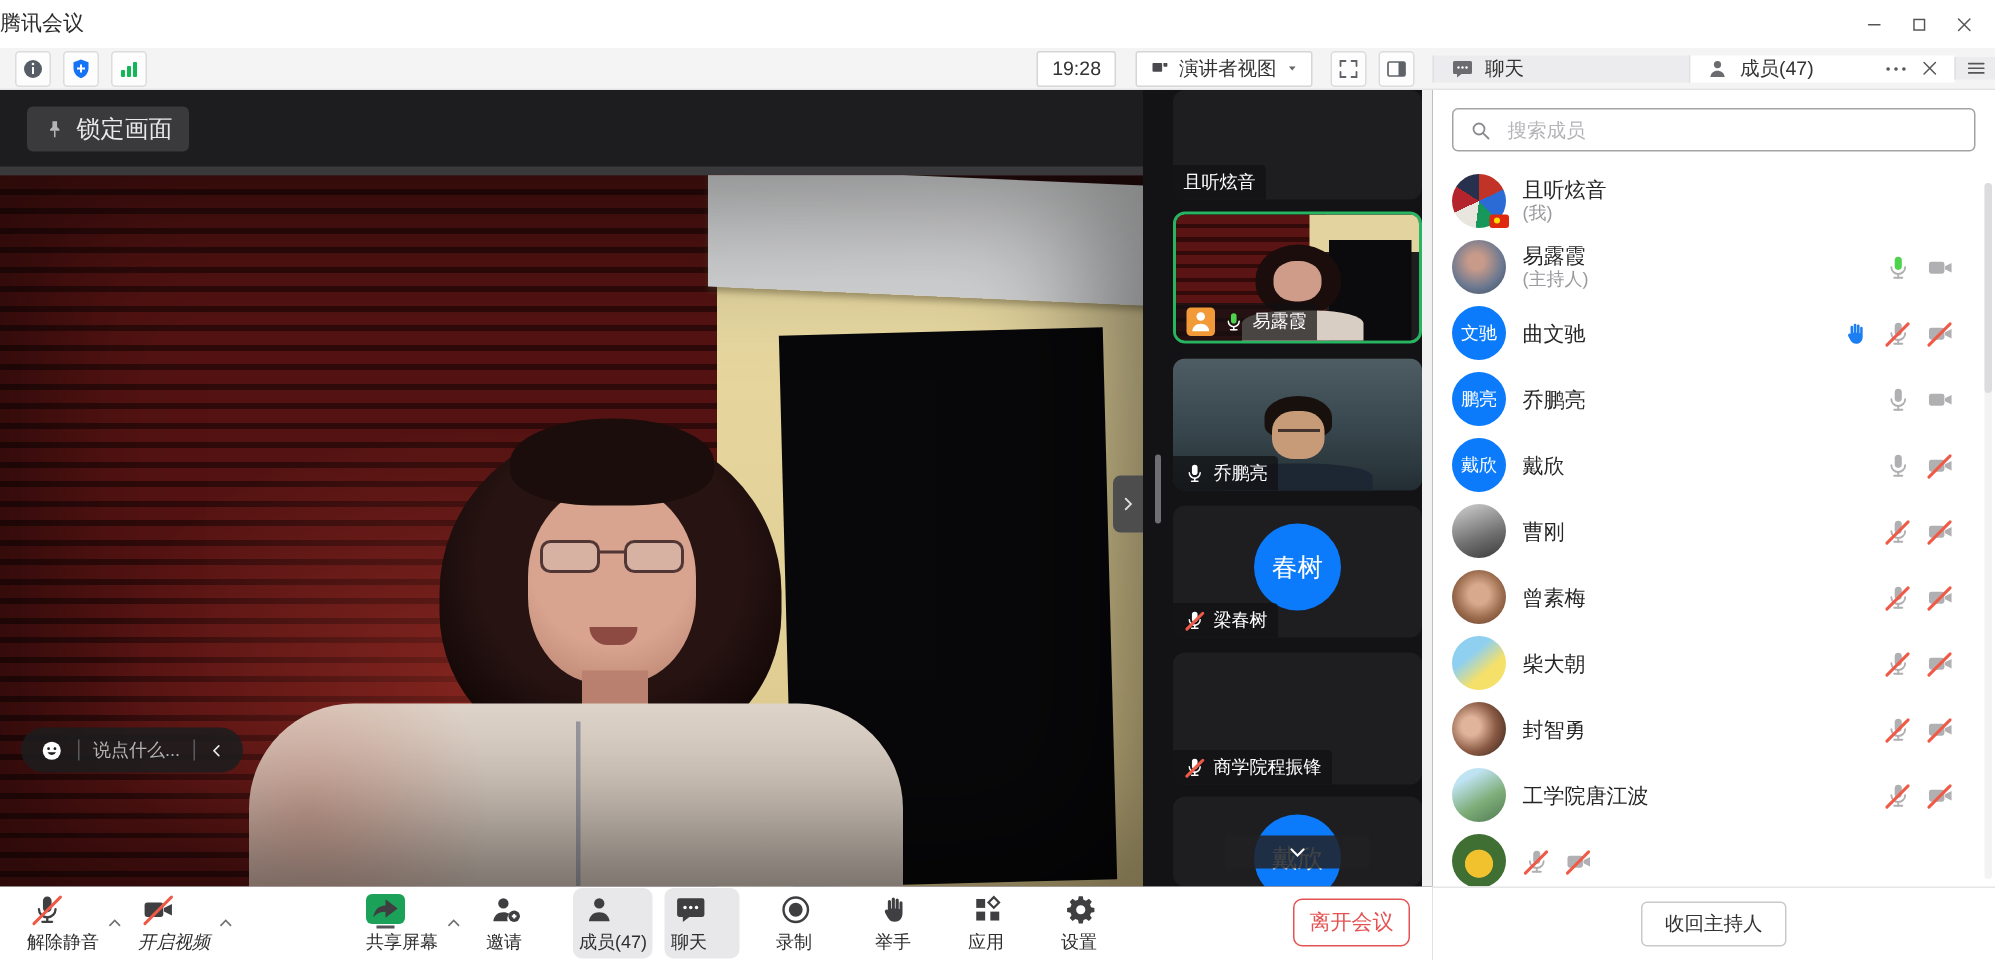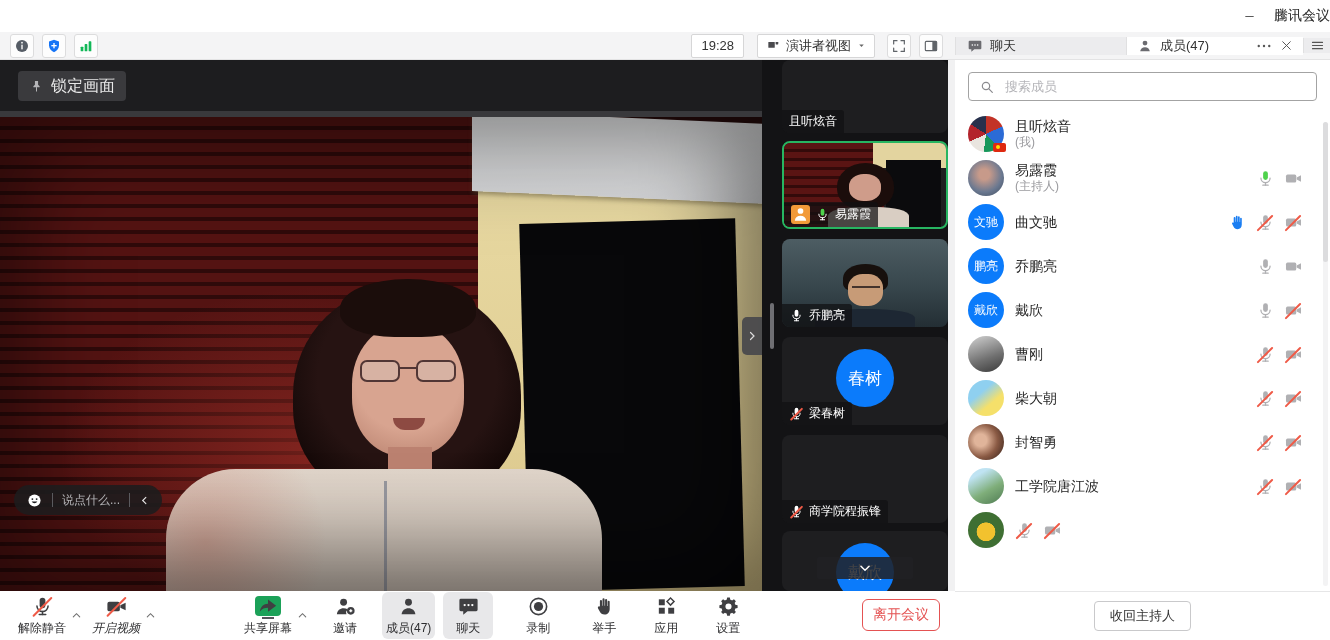--- a/index.html
+++ b/index.html
@@ -8,21 +8,21 @@
   .app{position:relative;width:1330px;height:640px;background:#fff;overflow:hidden;
        --accent-blue:#0b7bfb;--active-green:#27b561;--mic-green:#4fd24c;--hand-blue:#1b7ef2;
        --mute-red:#ef5a47;--share-green:#1ba158;--leave-red:#e45252;--host-orange:#f29a38;}
   .ic{display:inline-flex;position:relative;width:18px;height:18px;flex:none;}
   .ic svg{width:100%;height:100%;display:block;}
   .ic.slash::after{content:"";position:absolute;left:-8%;top:48%;width:116%;height:2px;
       background:var(--mute-red);transform:rotate(-45deg);border-radius:1px;}
   .mic-live svg .cap{fill:var(--mic-green) !important;}
 
   
-  .titlebar{position:relative;height:32px;background:#fff;display:flex;align-items:center;justify-content:flex-end;}
+  .titlebar{position:relative;height:32px;background:#fff;display:flex;align-items:center;justify-content:flex-start;}
   .titlebar .title{font-size:14px;color:#2b2b2b;}
   .win-controls{position:absolute;right:6px;top:0;height:32px;display:flex;align-items:center;}
   .win-btn{width:30px;height:28px;display:flex;align-items:center;justify-content:center;color:#555;cursor:default;}
   .win-btn .ic{width:13px;height:13px;}
 
   
   .toolbar{height:28px;background:#f4f4f5;border-bottom:1px solid #e3e3e4;display:flex;align-items:stretch;}
   .tb-left{display:flex;align-items:center;padding-left:10px;gap:8px;}
   .tool-box{width:24px;height:24px;border:1px solid #dcdcdd;border-radius:3px;background:#fdfdfd;
       display:flex;align-items:center;justify-content:center;color:#5f6368;}
@@ -144,21 +144,21 @@
   .bb-group{display:flex;align-items:center;margin-right:10px;}
   .bb-group:nth-child(1){margin-left:14px;margin-right:6px;}
   .bb-group:nth-child(2){margin-right:84px;font-style:italic;}
   .bb-group:nth-child(3){margin-right:12px;}
   .bb-group:nth-child(4){margin-right:12px;}
   .bb-group:nth-child(5){margin-right:8px;}
   .bb-group:nth-child(6){margin-right:20px;}
   .bb-group:nth-child(7){margin-right:16px;}
   .bb-group:nth-child(8){margin-right:12px;}
   .bb-group:nth-child(9){margin-right:12px;}
-  .bb-item{display:flex;flex-direction:column;align-items:center;gap:2px;min-width:50px;padding:2px 4px;color:#2e2e30;}
+  .bb-item{display:flex;flex-direction:column;gap:2px;min-width:50px;padding:2px 4px;color:#2e2e30;}
   .bb-item .b-ic{position:relative;display:flex;align-items:center;justify-content:center;width:26px;height:24px;color:#3f3f42;}
   .bb-item .b-ic .ic{width:23px;height:23px;}
   .bb-item .b-label{font-size:12px;white-space:nowrap;}
   .bb-item.hl{background:#e8e8ea;border-radius:6px;}
   .bb-chev{width:11px;height:11px;color:#707070;margin-left:1px;}
   .share-ic{position:relative;width:26px;height:20px;background:var(--share-green);border-radius:4px;
       display:flex;align-items:center;justify-content:center;}
   .share-ic::after{content:"";position:absolute;left:7px;right:7px;bottom:-3px;height:2px;background:#55555a;}
   .leave-btn{position:absolute;right:15px;top:8px;width:78px;height:32px;background:#fff;
       border:1px solid var(--leave-red);border-radius:6px;color:var(--leave-red);font-size:14px;
@@ -792,107 +792,130 @@
               </span>
               <span class="ic slash">
                 <svg viewBox="0 0 24 24" fill="currentColor">
                   <rect x="2.5" y="7" width="13" height="10" rx="2"></rect>
                   <path d="M16 10.8 21.5 8v8L16 13.2z"></path>
                 </svg>
               </span>
             </div>
   </div>
           <div class="m-row">
-    <div class="m-avatar pal-cartoon"></div>
+    <div class="m-avatar pal-warm"></div>
     <div class="m-info">
-      <div class="m-name">柴大朝</div>
+      <div class="m-name">曾素梅</div>
 
     </div>
     <div class="m-icons">
               <span class="ic slash">
                 <svg viewBox="0 0 24 24" fill="none" stroke="currentColor" stroke-width="1.6" stroke-linecap="round">
                   <rect class="cap" x="9" y="2.8" width="6" height="11" rx="3" fill="currentColor" stroke="none"></rect>
                   <path d="M6.2 11.5a5.8 5.8 0 0 0 11.6 0"></path>
                   <line x1="12" y1="17.3" x2="12" y2="20.4"></line>
                   <line x1="8.6" y1="20.4" x2="15.4" y2="20.4"></line>
                 </svg>
               </span>
               <span class="ic slash">
                 <svg viewBox="0 0 24 24" fill="currentColor">
                   <rect x="2.5" y="7" width="13" height="10" rx="2"></rect>
                   <path d="M16 10.8 21.5 8v8L16 13.2z"></path>
                 </svg>
               </span>
             </div>
   </div>
           <div class="m-row">
-    <div class="m-avatar pal-family"></div>
+    <div class="m-avatar pal-cartoon"></div>
     <div class="m-info">
-      <div class="m-name">封智勇</div>
+      <div class="m-name">柴大朝</div>
 
     </div>
     <div class="m-icons">
               <span class="ic slash">
                 <svg viewBox="0 0 24 24" fill="none" stroke="currentColor" stroke-width="1.6" stroke-linecap="round">
                   <rect class="cap" x="9" y="2.8" width="6" height="11" rx="3" fill="currentColor" stroke="none"></rect>
                   <path d="M6.2 11.5a5.8 5.8 0 0 0 11.6 0"></path>
                   <line x1="12" y1="17.3" x2="12" y2="20.4"></line>
                   <line x1="8.6" y1="20.4" x2="15.4" y2="20.4"></line>
                 </svg>
               </span>
               <span class="ic slash">
                 <svg viewBox="0 0 24 24" fill="currentColor">
                   <rect x="2.5" y="7" width="13" height="10" rx="2"></rect>
                   <path d="M16 10.8 21.5 8v8L16 13.2z"></path>
                 </svg>
               </span>
             </div>
   </div>
           <div class="m-row">
-    <div class="m-avatar pal-nature"></div>
+    <div class="m-avatar pal-family"></div>
     <div class="m-info">
-      <div class="m-name">工学院唐江波</div>
+      <div class="m-name">封智勇</div>
 
     </div>
     <div class="m-icons">
               <span class="ic slash">
                 <svg viewBox="0 0 24 24" fill="none" stroke="currentColor" stroke-width="1.6" stroke-linecap="round">
                   <rect class="cap" x="9" y="2.8" width="6" height="11" rx="3" fill="currentColor" stroke="none"></rect>
                   <path d="M6.2 11.5a5.8 5.8 0 0 0 11.6 0"></path>
                   <line x1="12" y1="17.3" x2="12" y2="20.4"></line>
                   <line x1="8.6" y1="20.4" x2="15.4" y2="20.4"></line>
                 </svg>
               </span>
               <span class="ic slash">
                 <svg viewBox="0 0 24 24" fill="currentColor">
                   <rect x="2.5" y="7" width="13" height="10" rx="2"></rect>
                   <path d="M16 10.8 21.5 8v8L16 13.2z"></path>
                 </svg>
               </span>
             </div>
   </div>
           <div class="m-row">
-    <div class="m-avatar pal-sunflower"></div>
+    <div class="m-avatar pal-nature"></div>
+    <div class="m-info">
+      <div class="m-name">工学院唐江波</div>
+
+    </div>
     <div class="m-icons">
               <span class="ic slash">
                 <svg viewBox="0 0 24 24" fill="none" stroke="currentColor" stroke-width="1.6" stroke-linecap="round">
                   <rect class="cap" x="9" y="2.8" width="6" height="11" rx="3" fill="currentColor" stroke="none"></rect>
                   <path d="M6.2 11.5a5.8 5.8 0 0 0 11.6 0"></path>
                   <line x1="12" y1="17.3" x2="12" y2="20.4"></line>
                   <line x1="8.6" y1="20.4" x2="15.4" y2="20.4"></line>
                 </svg>
               </span>
               <span class="ic slash">
                 <svg viewBox="0 0 24 24" fill="currentColor">
                   <rect x="2.5" y="7" width="13" height="10" rx="2"></rect>
                   <path d="M16 10.8 21.5 8v8L16 13.2z"></path>
                 </svg>
               </span>
             </div>
   </div>
+          <div class="m-row">
+    <div class="m-avatar pal-sunflower"></div>
+    <div class="m-icons">
+              <span class="ic slash">
+                <svg viewBox="0 0 24 24" fill="none" stroke="currentColor" stroke-width="1.6" stroke-linecap="round">
+                  <rect class="cap" x="9" y="2.8" width="6" height="11" rx="3" fill="currentColor" stroke="none"></rect>
+                  <path d="M6.2 11.5a5.8 5.8 0 0 0 11.6 0"></path>
+                  <line x1="12" y1="17.3" x2="12" y2="20.4"></line>
+                  <line x1="8.6" y1="20.4" x2="15.4" y2="20.4"></line>
+                </svg>
+              </span>
+              <span class="ic slash">
+                <svg viewBox="0 0 24 24" fill="currentColor">
+                  <rect x="2.5" y="7" width="13" height="10" rx="2"></rect>
+                  <path d="M16 10.8 21.5 8v8L16 13.2z"></path>
+                </svg>
+              </span>
+            </div>
+  </div>
         </div>
       <div class="panel-scroll">
           <i></i>
         </div>
       <div class="panel-footer">
         <button class="footer-btn">收回主持人</button>
       </div>
     </div>
   </div>
 </div>

